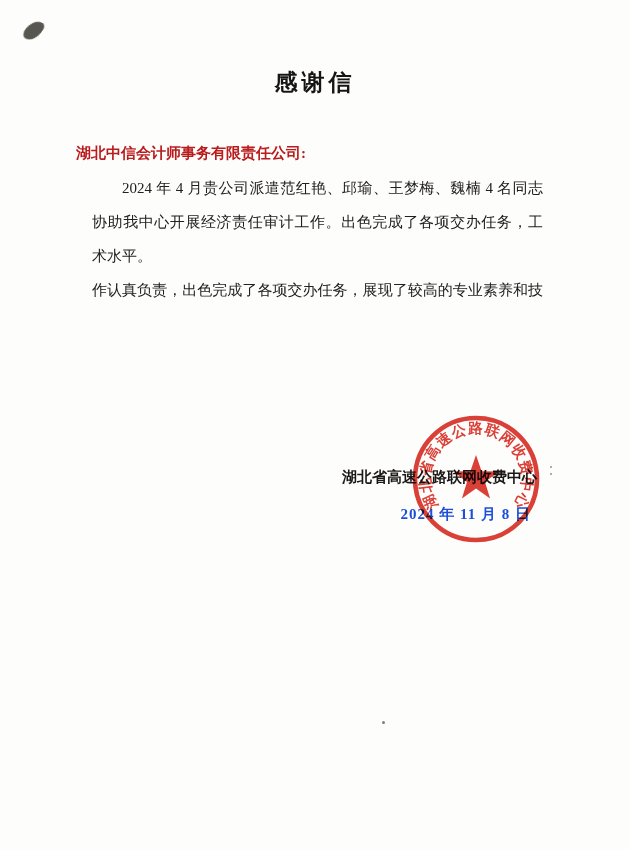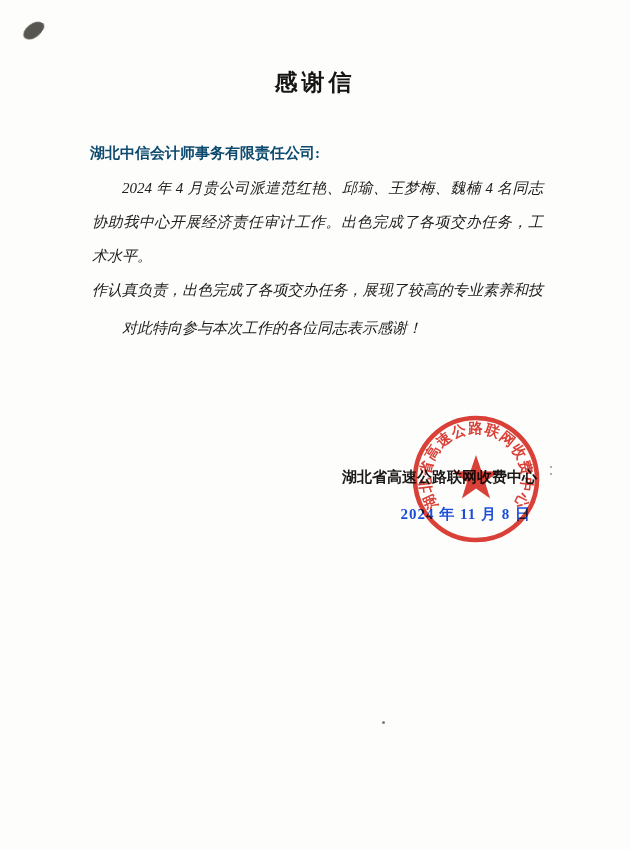--- a/index.html
+++ b/index.html
@@ -35,36 +35,36 @@
     top: 67px; left: 0; width: 630px;
     margin: 0;
     text-align: center;
     font-size: 23px;
     font-weight: bold;
     letter-spacing: 4px;
     color: #171513;
   }
   .addressee {
     position: absolute;
-    top: 142px; left: 90px; width: 451px;
+    top: 142px; left: 76px; width: 451px;
     font-size: 15px;
     font-weight: bold;
     line-height: 22px;
-    color: #0c4a6e;
+    color: #b91c1c;
   }
   .body-block {
     position: absolute;
     top: 171px; left: 92px; width: 451px;
     font-size: 15px;
     line-height: 34px;
     color: #22201d;
   }
   .para { margin: 0; }
   .para.para-gap { margin-top: 4px; }
-  .line { width: 100%; font-style: italic; }
+  .line { width: 100%; }
   .line.fill { text-align: justify; text-align-last: justify; }
   .line.indent { text-indent: 30px; }
 
   .closing-signature {
     position: absolute;
     top: 467px; left: 92px; width: 451px;
     text-align: right;
     padding-right: 6px;
     box-sizing: border-box;
     font-size: 15px;
@@ -112,23 +112,20 @@
 
   <div class="addressee">湖北中信会计师事务有限责任公司:</div>
 
   <div class="body-block">
       <div class="para">
         <div class="line indent fill">2024 年 4 月贵公司派遣范红艳、邱瑜、王梦梅、魏楠 4 名同志</div>
         <div class="line fill">协助我中心开展经济责任审计工作。出色完成了各项交办任务，工</div>
         <div class="line">术水平。</div>
         <div class="line fill">作认真负责，出色完成了各项交办任务，展现了较高的专业素养和技</div>
       </div>
-      <div class="para para-gap">
-        <div class="line indent">对此特向参与本次工作的各位同志表示感谢！</div>
-      </div>
     </div>
 
   <div class="closing-signature">湖北省高速公路联网收费中心</div>
   <div class="closing-date">2024 年 11 月 8 日</div>
 
   <div class="stamp">
     <svg viewBox="0 0 134 136" xmlns="http://www.w3.org/2000/svg">
       <circle cx="67" cy="68" r="61" fill="none" stroke="#d93127" stroke-width="4.6"></circle>
       <polygon fill="#d93127" points="67,44 72.6,60.3 89.8,60.6 76,70.9 81.1,87.4 67,77.5 52.9,87.4 58,70.9 44.2,60.6 61.4,60.3"></polygon>
       <defs>

